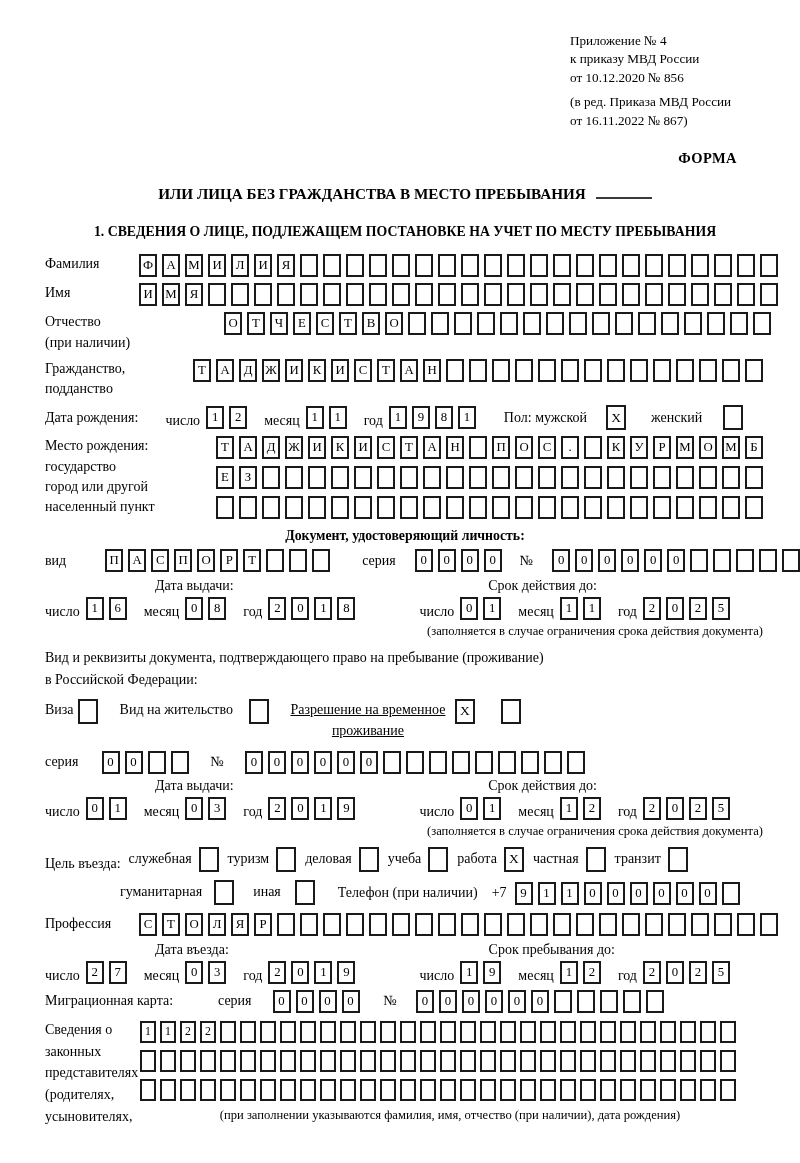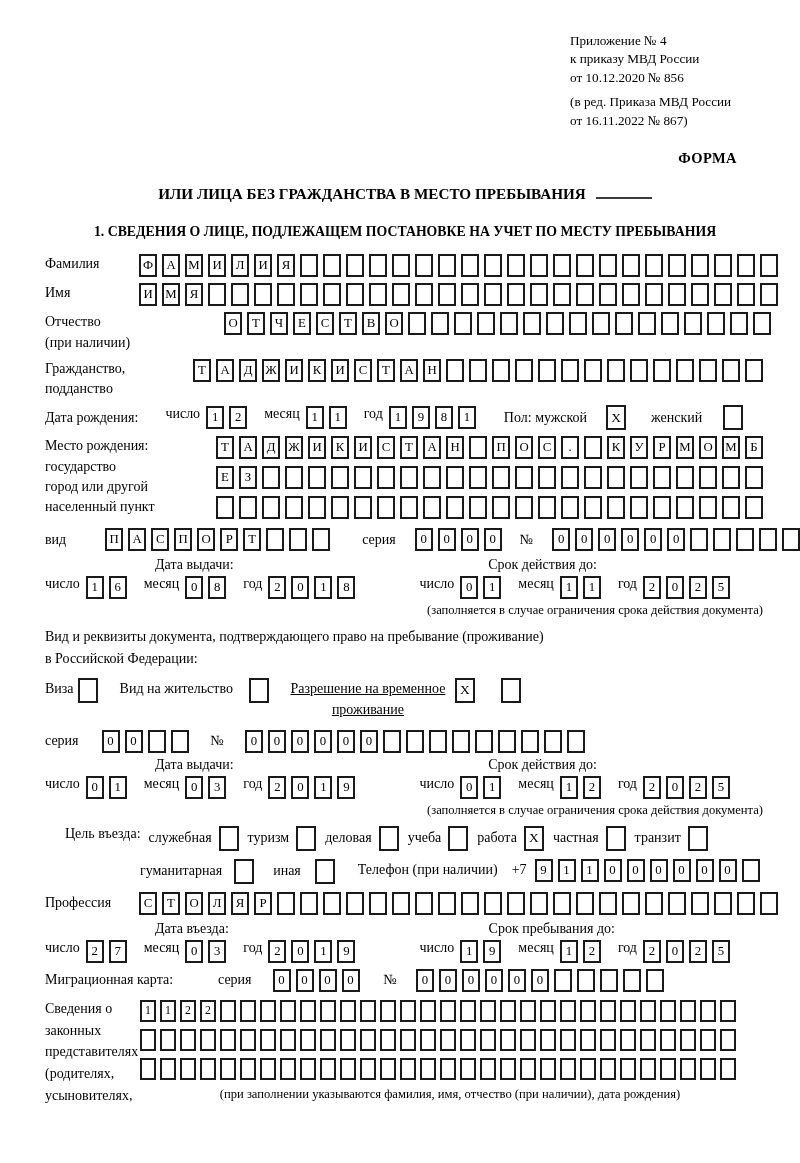--- a/index.html
+++ b/index.html
@@ -33,34 +33,34 @@
   .cellstack > .cells{margin-bottom:7px;}
   .cb{
     box-sizing:border-box;width:20px;height:25px;border:2px solid #1a1a1a;display:inline-flex;
     align-items:center;justify-content:center;font-size:13.5px;flex:0 0 auto;background:#fff;vertical-align:middle;
   }
   
   .dlabels{display:flex;font-size:14px;margin-bottom:3px;gap:11px;}
   .dlab-l{margin-left:110px;}
   .dlab-r{margin-left:auto;margin-right:168px;}
   .drow{display:flex;align-items:center;font-size:14px;margin-bottom:4px;}
-  .dgroup{display:flex;align-items:flex-start;}
+  .dgroup{display:flex;align-items:flex-end;}
   .dgroup .w{margin-right:6px;}
   .dgroup .cells{margin-right:12px;}
   .dg-r{margin-left:auto;margin-right:18px;}
   .note-right{font-size:12.6px;text-align:right;padding-right:2px;margin-bottom:8px;}
   .plain{font-size:14px;line-height:1.55;}
   
   .visa-row{display:flex;align-items:flex-start;margin-top:8px;margin-bottom:10px;font-size:14px;}
   .visa-item{display:flex;align-items:flex-start;}
   .visa-item .lbl{line-height:1.5;}
   .visa-item .lbl.multiline{text-align:center;width:158px;text-decoration:underline;}
   .visa-item .cb{margin-left:8px;margin-top:0;}
   
-  .purpose-row{display:flex;align-items:flex-start;font-size:14px;margin-bottom:8px;margin-left:20px;}
+  .purpose-row{display:flex;align-items:flex-end;font-size:14px;margin-bottom:8px;}
   .purpose-row .opt{display:flex;align-items:center;margin-right:9px;}
   .purpose-row .opt .cb{margin-left:7px;}
   .indent75{padding-left:75px;}
   .phone-group{display:flex;align-items:center;margin-left:14px;}
   .phone-group .pfx{margin:0 8px 0 14px;}
   
   .reps{display:flex;align-items:flex-start;margin-top:2px;}
   .reps .labels{width:95px;flex:0 0 auto;font-size:14px;line-height:1.56;}
   .reps-note{font-size:12.6px;text-align:center;padding-left:120px;margin-top:2px;}
   .mig-label{width:152px;}
@@ -334,20 +334,21 @@
           <span class="cell"></span>
           <span class="cell"></span>
           <span class="cell"></span>
           <span class="cell"></span>
           <span class="cell"></span>
           <span class="cell"></span>
         </div>
     </div>
   </div>
 
+  <div style="text-align:center;font-weight:bold;font-size:13.8px;margin-bottom:5px;">Документ, удостоверяющий личность:</div>
 
   <div class="frow center">
     <span style="margin-right:28px;">вид</span>
     <span class="cells">
         <span class="cell">П</span>
         <span class="cell">А</span>
         <span class="cell">С</span>
         <span class="cell">П</span>
         <span class="cell">О</span>
         <span class="cell">Р</span>

